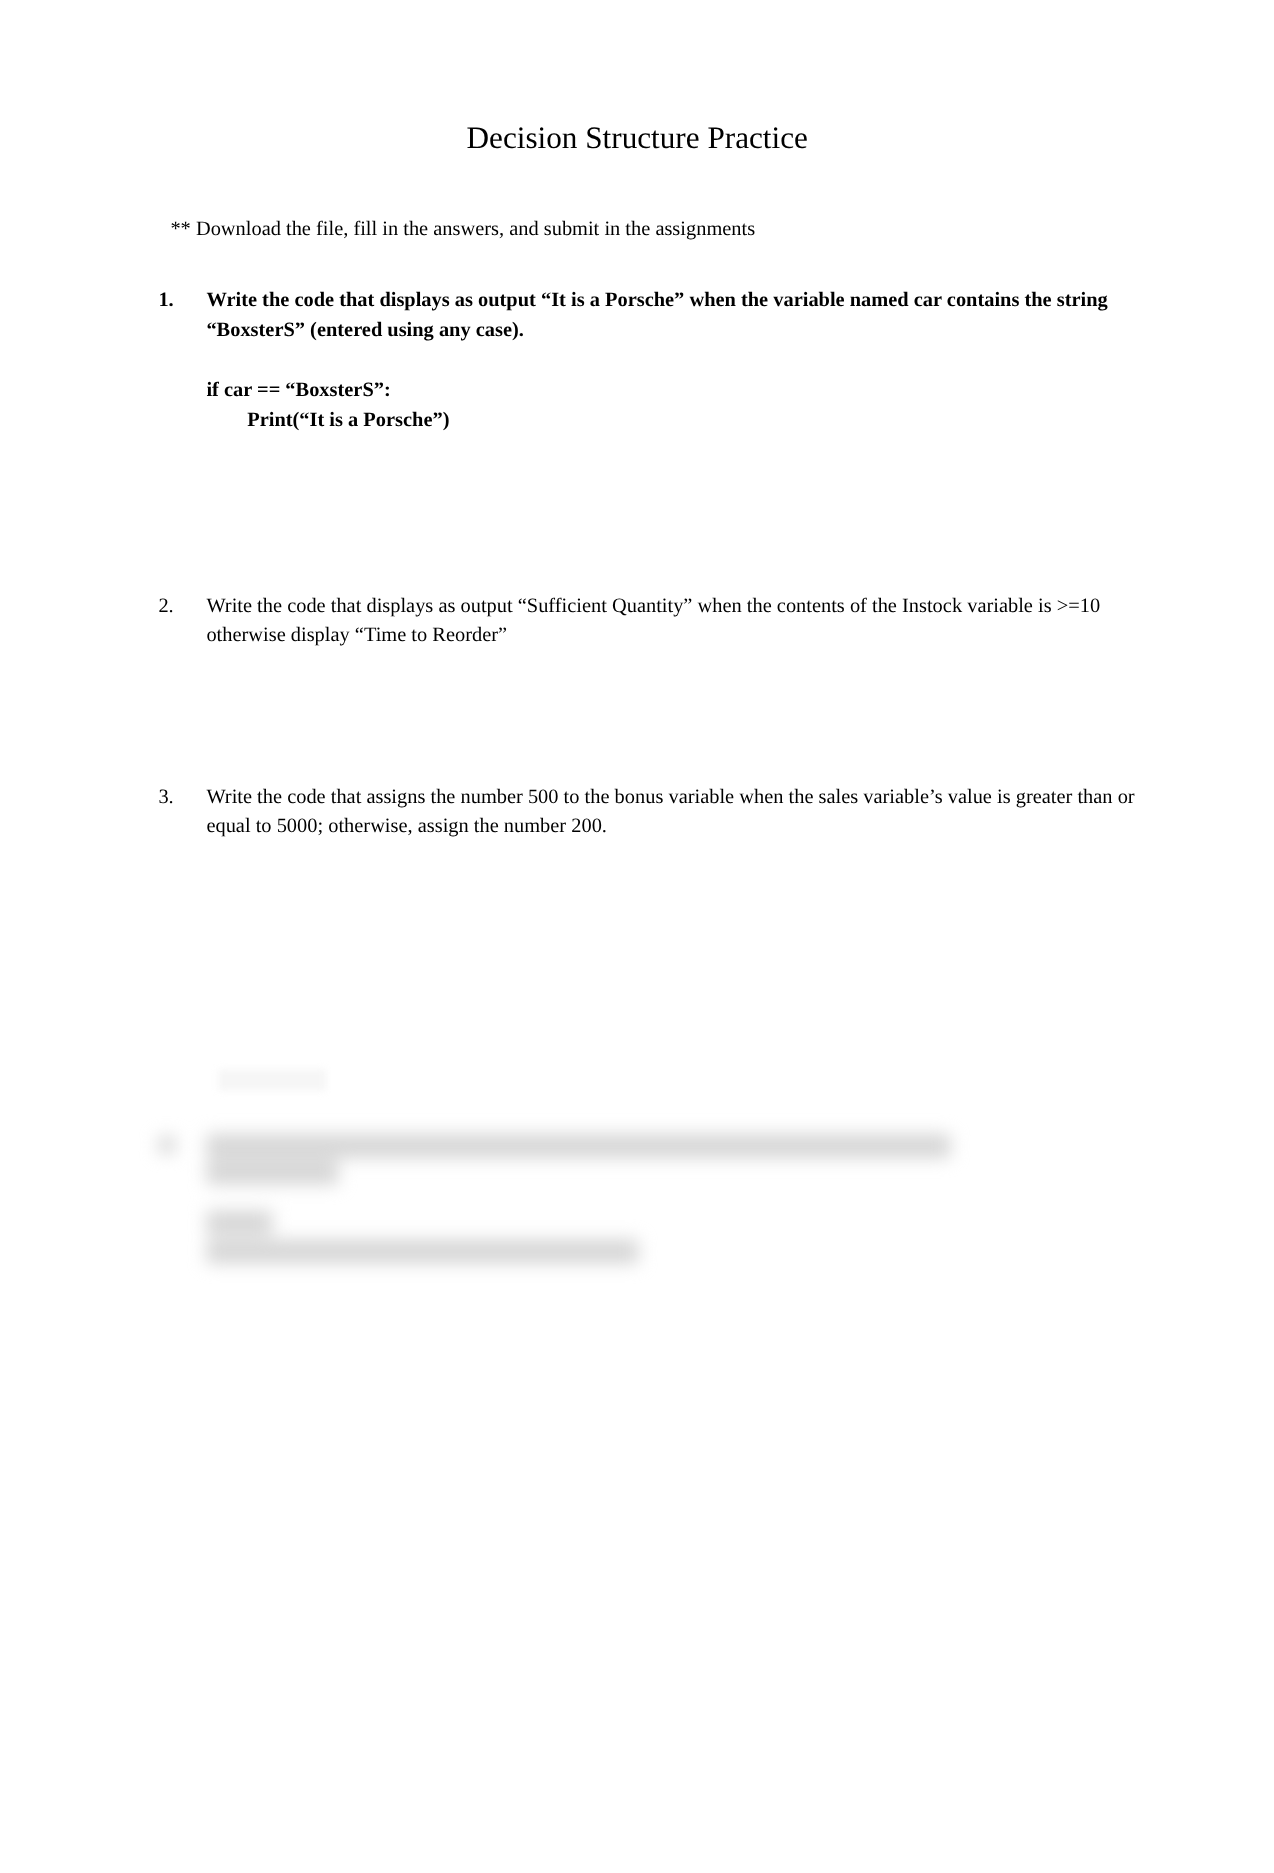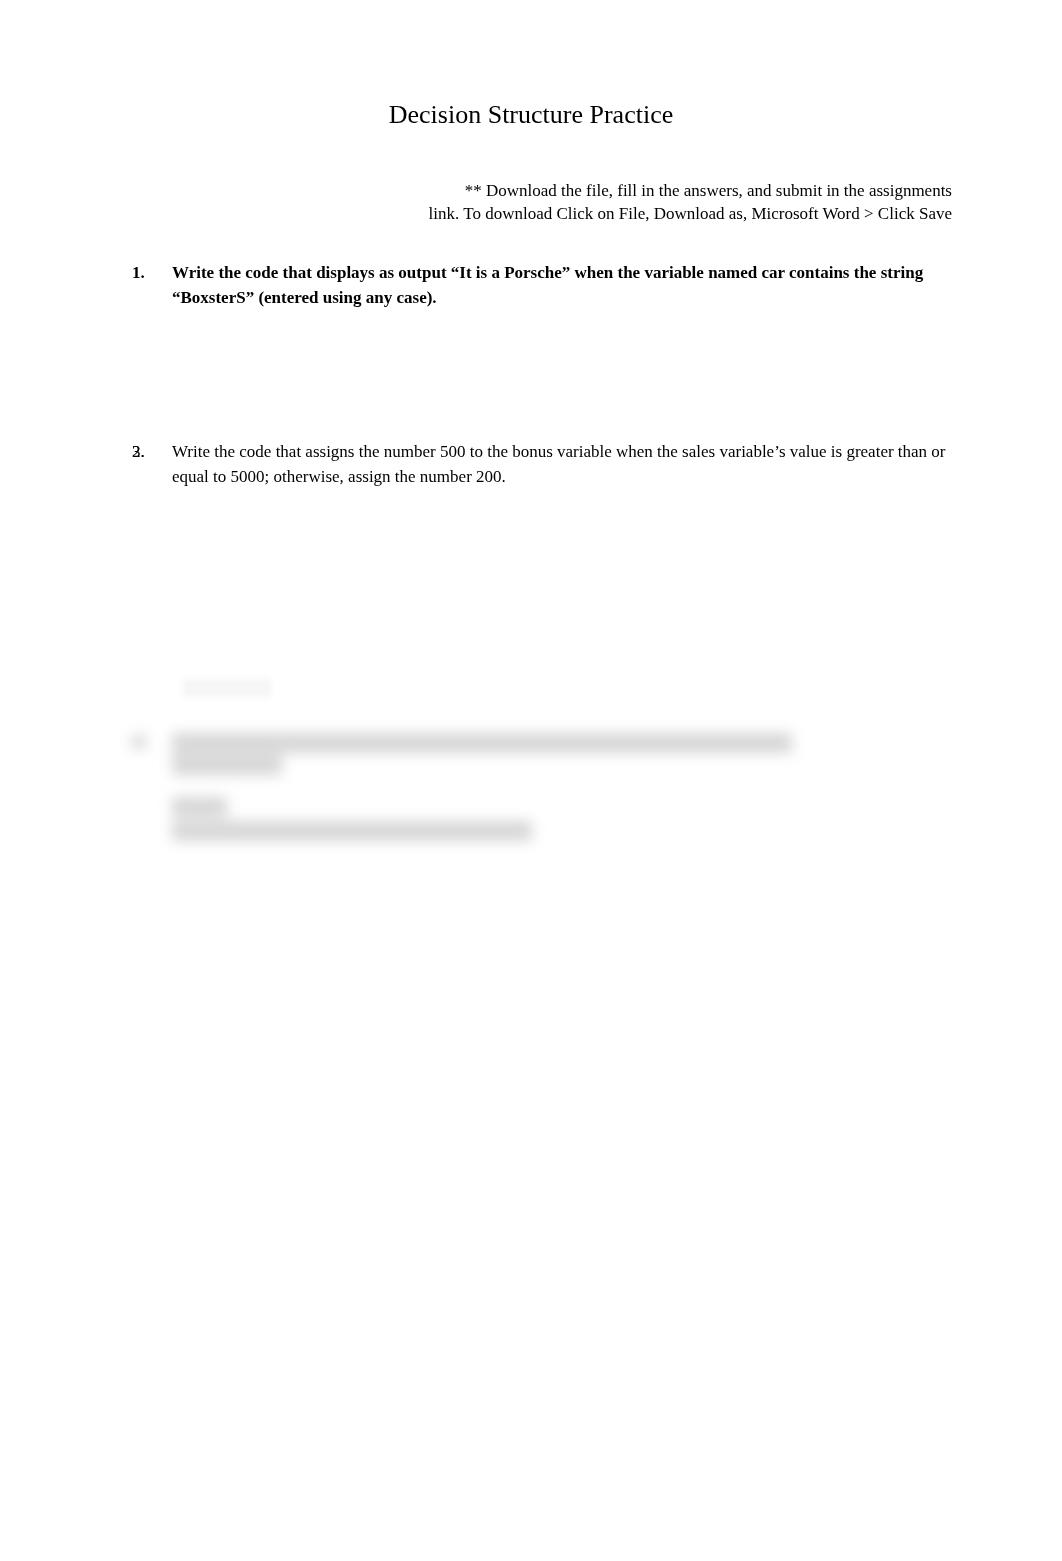--- a/index.html
+++ b/index.html
@@ -18,21 +18,20 @@
       font-size: 26px;
       font-weight: normal;
       margin-bottom: 50px;
     }
 
     .instructions {
       font-size: 17px;
       line-height: 1.35;
       margin-bottom: 35px;
       text-indent: 32px;
-      text-align: right;
     }
     .instructions .line2 {
       display: block;
       text-indent: 0;
     }
 
     .q-container {
       margin-left: 22px;
     }
 
@@ -130,31 +129,33 @@
       border-radius: 2px;
     }
   </style>
 </head>
 <body>
 
 <h1 class="page-title">Decision Structure Practice</h1>
 
 <div class="instructions">
   <span>** Download the file, fill in the answers, and submit in the assignments</span>
-  <span class="line2">link. To download Click on File, Download as, Microsoft Word &gt; Click Save</span>
 </div>
 
 <div class="q-container">
   <ol class="questions">
 
     <li class="q1">
       <div class="q-text">Write the code that displays as output “It is a Porsche” when the variable named car contains the string “BoxsterS” (entered using any case).</div>
+      <span class="answer">if car == “BoxsterS”:
+        Print(“It is a Porsche”)</span>
     </li>
 
     <li class="q2">
+      <div class="q-text">Write the code that displays as output “Sufficient Quantity” when the contents of the Instock variable is &gt;=10 otherwise display “Time to Reorder”</div>
     </li>
 
     <li class="q3">
       <div class="q-text">Write the code that assigns the number 500 to the bonus variable when the sales variable’s value is greater than or equal to 5000; otherwise, assign the number 200.</div>
       <span class="answer"></span>
     </li>
 
   </ol>
 
   <div class="blur-placeholder"></div>

